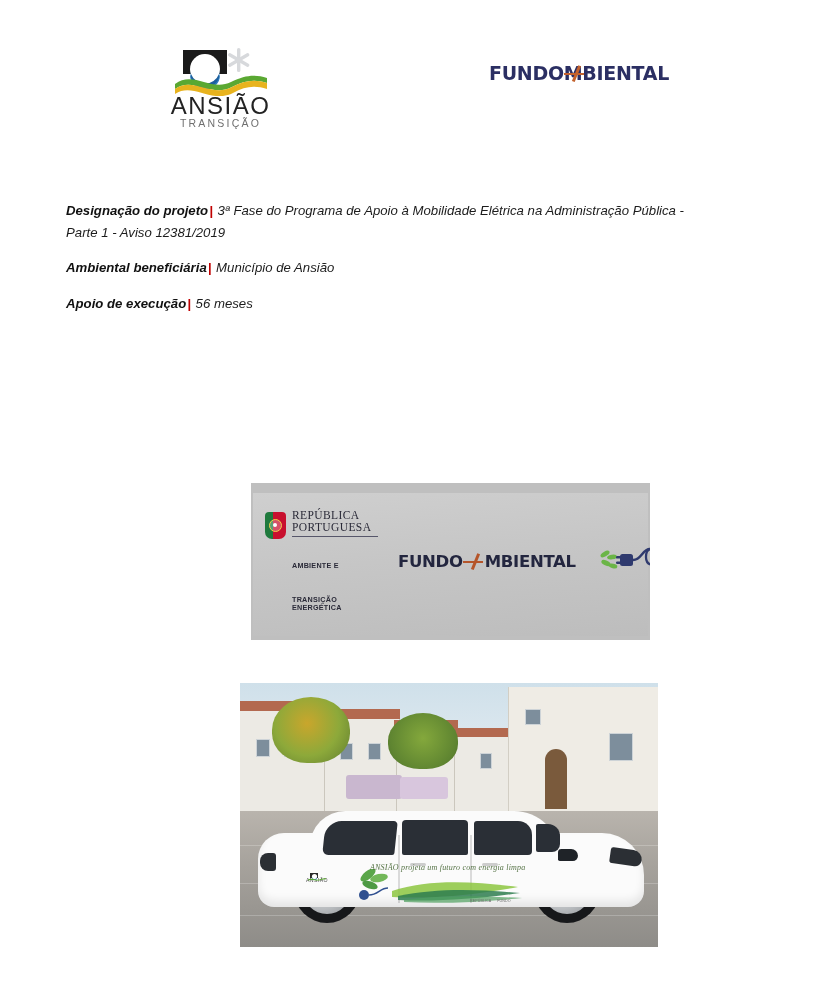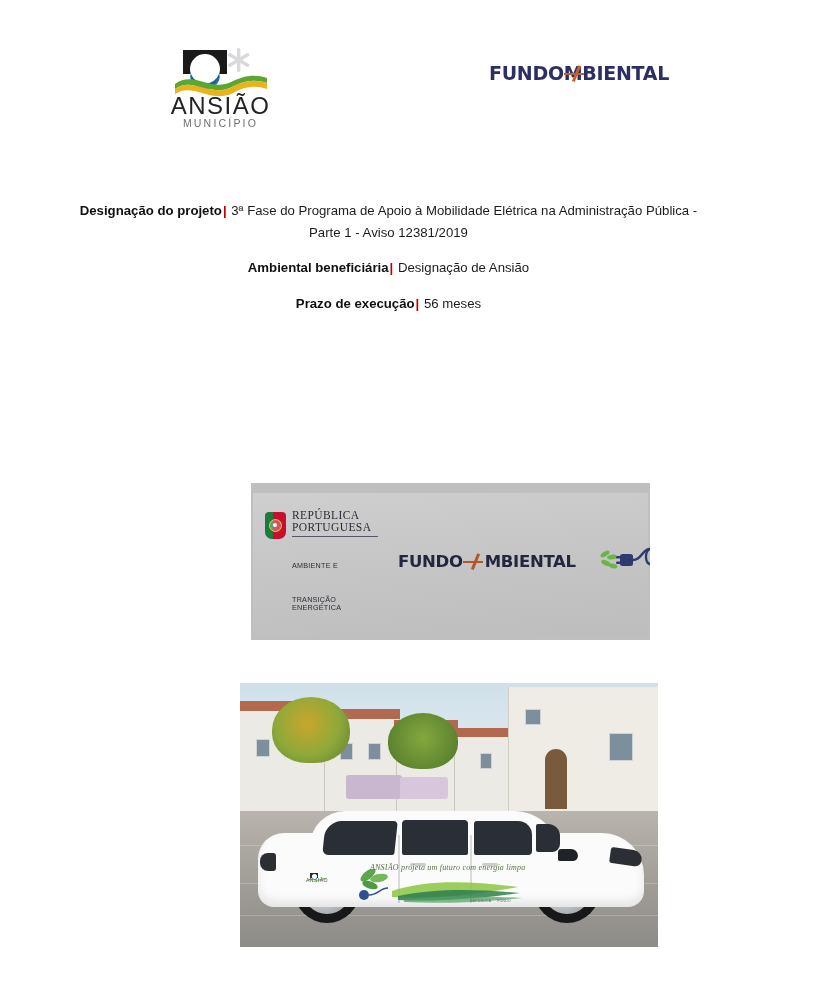--- a/index.html
+++ b/index.html
@@ -104,21 +104,22 @@
     position: absolute;
     left: 66px;
     top: 200px;
     width: 645px;
   }
   .para {
     font-size: 13.2px;
     line-height: 21.5px;
     margin: 0 0 14px 0;
     color: #1c1c1c;
-    text-align: center;
+    text-align: left;
+    font-style: italic;
   }
   .para:last-child { margin-bottom: 0; }
   .lbl {
     font-weight: bold;
     color: #111111;
   }
   .sep {
     color: #c00000;
     font-weight: bold;
     padding: 0 1px;
@@ -200,21 +201,21 @@
     line-height: 12px;
   }
   .rp-rule {
     width: 86px;
     height: 1px;
     background: #56566a;
     margin: 3px 0 3px 0;
   }
   .rp-l3, .rp-l4 {
     font-family: "Liberation Sans", sans-serif;
-    font-weight: normal;
+    font-weight: bold;
     font-size: 7.2px;
     letter-spacing: 0.25px;
     color: #2a2a38;
     line-height: 8.5px;
     margin-top: 25px;
   }
   .fundo-panel {
     margin-left: 20px;
     display: flex;
     align-items: center;
@@ -467,43 +468,43 @@
           <rect x="74" y="4" width="3.4" height="24" rx="1.6" transform="rotate(60 75.7 16)"></rect>
           <rect x="74" y="4" width="3.4" height="24" rx="1.6" transform="rotate(120 75.7 16)"></rect>
         </g>
 
         <path d="M12 40 C30 26 48 48 68 38 C82 31 92 30 104 34 L104 39 C92 35 82 36 69 43 C48 54 30 32 12 45 Z" fill="#5aa832"></path>
 
         <path d="M12 45 C30 32 48 54 69 43 C82 36 92 35 104 39 L104 45 C92 41 82 42 70 49 C48 60 30 38 12 50 Z" fill="#e8b31e"></path>
       </svg>
     </div>
     <div class="ansiao-wordmark">ANSIÃO</div>
-    <div class="ansiao-sub">MUNICÍPIO</div>
+    <div class="ansiao-sub">TRANSIÇÃO</div>
   </div>
 
   <div class="fundo-header">
     <span class="fundo-word">FUNDO</span>
     <span class="fundo-dash"></span>
     <span class="fundo-word">MBIENTAL</span>
   </div>
 
 </div>
 
 <div class="content">
 
   <p class="para">
     <span class="lbl">Designação do projeto</span><span class="sep">|</span>&nbsp;<span>3ª Fase do Programa de Apoio à Mobilidade Elétrica na Administração Pública - Parte 1 - Aviso 12381/2019</span>
   </p>
 
   <p class="para">
-    <span class="lbl">Ambiental beneficiária</span><span class="sep">|</span>&nbsp;<span>Designação de Ansião</span>
+    <span class="lbl">Ambiental beneficiária</span><span class="sep">|</span>&nbsp;<span>Município de Ansião</span>
   </p>
 
   <p class="para">
-    <span class="lbl">Prazo de execução</span><span class="sep">|</span>&nbsp;<span>56 meses</span>
+    <span class="lbl">Apoio de execução</span><span class="sep">|</span>&nbsp;<span>56 meses</span>
   </p>
 
 
 
 </div>
 
 <div class="photo1">
   <div class="panel-face"></div>
 
   <div class="panel-row">

